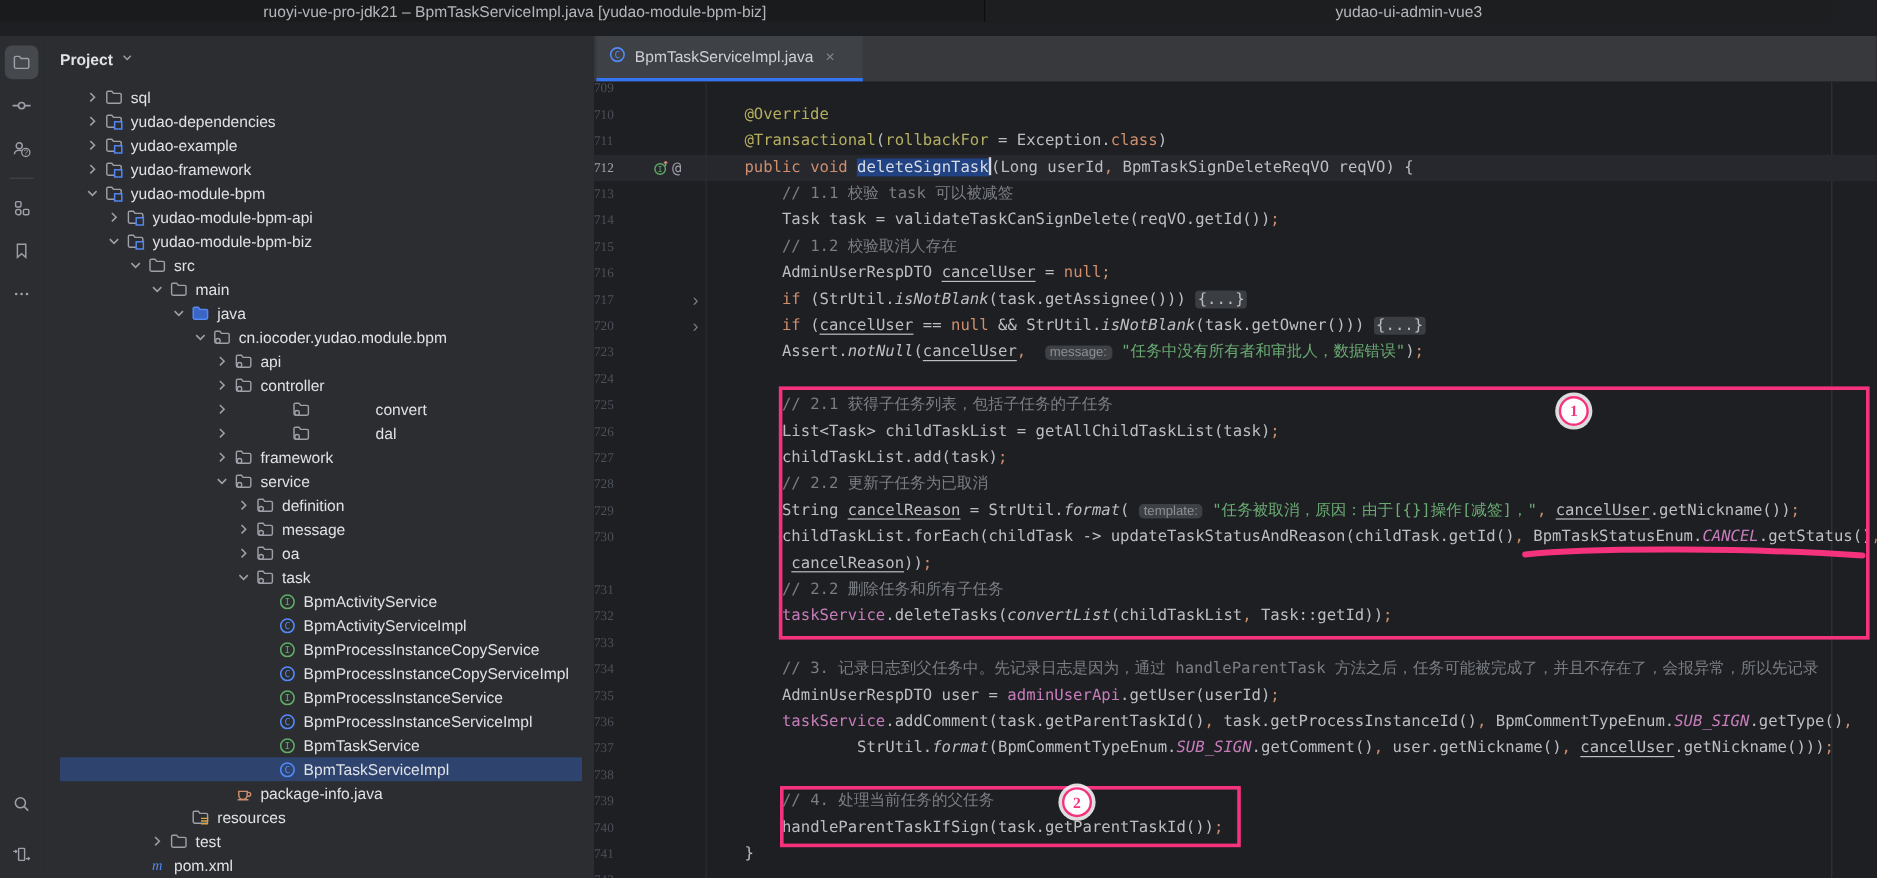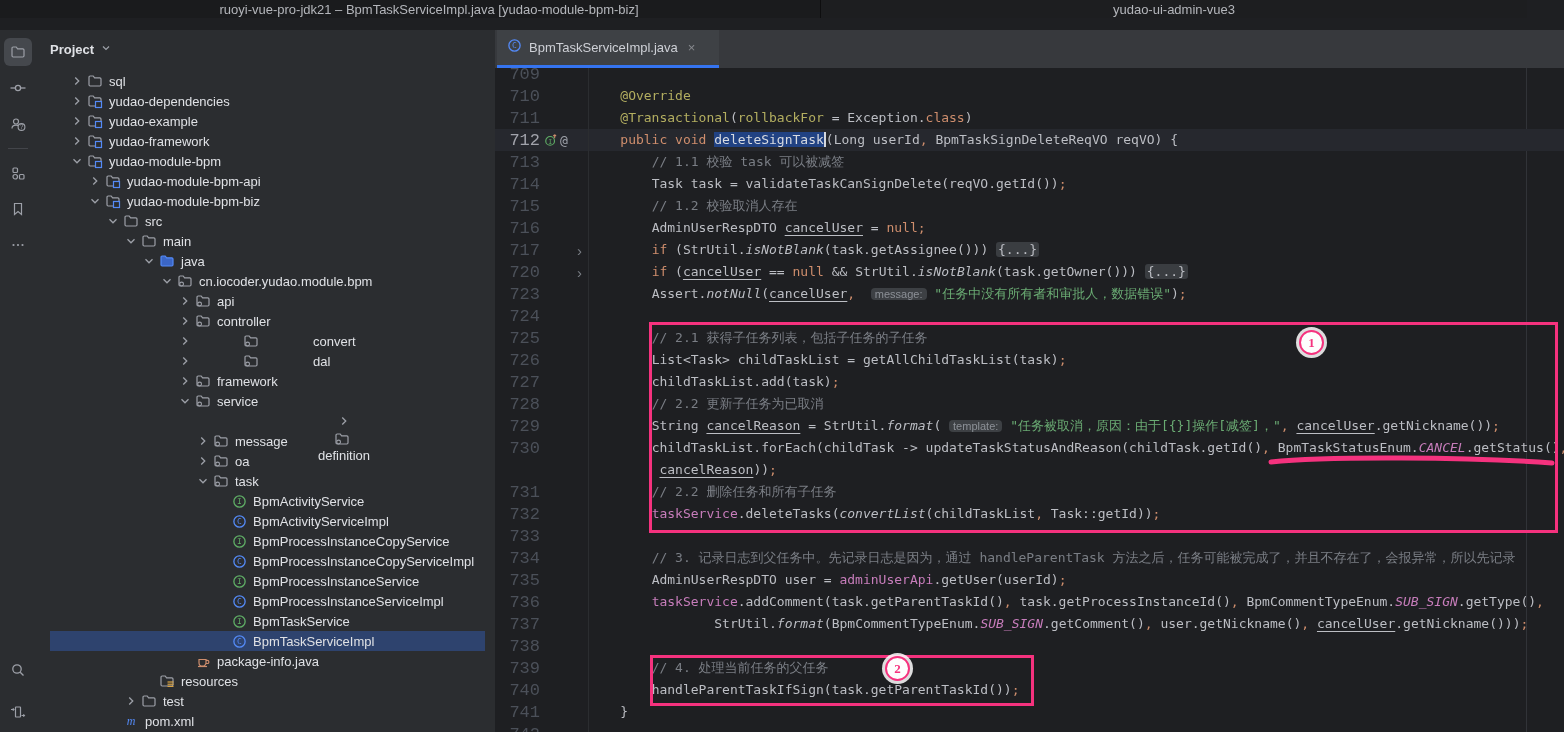--- a/index.html
+++ b/index.html
@@ -33,21 +33,21 @@
   .tab{position:absolute;left:2px;top:0;height:35px;width:222px;background:#3E4145;display:flex;align-items:center;padding:0 10px;box-sizing:border-box;}
   .tab-underline{position:absolute;left:2px;top:35px;width:222px;height:3px;background:#3574F0;}
   .tab-label{color:#CED0D6;font-size:13px;margin-left:7px;}
   .tab-close{color:#87898E;font-size:13px;margin-left:10px;}
   .code-pane{position:absolute;left:495px;top:68px;width:1069px;height:664px;background:#1E1F22;overflow:hidden;}
   .margin-guide{position:absolute;left:1031px;top:0;bottom:0;width:1px;background:#313338;}
   .code-lines{position:absolute;left:0;top:-5px;right:0;}
   .code-row{height:22px;display:flex;align-items:center;position:relative;}
   .code-row.caret-line{background:#26282E;}
   .gutter{flex:0 0 94px;height:22px;display:flex;align-items:center;box-sizing:border-box;border-right:1px solid #2B2D30;position:relative;}
-  .lnum{width:45px;text-align:right;color:#4B5059;font-family:Liberation Mono, monospace;font-size:17px;}
+  .lnum{width:45px;color:#4B5059;font-family:Liberation Serif, serif;font-size:11px;}
   .caret-line .lnum{color:#A1A3AB;}
   .g-icons{position:absolute;left:49px;top:0;height:22px;display:flex;align-items:center;}
   .g-at{color:#9DA0A8;font-size:13px;font-family:"DejaVu Sans Mono",monospace;margin-left:2px;}
   .fold-arrow{position:absolute;right:6px;color:#7A7E85;font-size:15px;line-height:1;}
   .code-text{white-space:pre;font-family:"DejaVu Sans Mono",monospace;font-size:13px;line-height:22px;}
   .tk-d{color:#BCBEC4}.tk-k{color:#CF8E6D}.tk-a{color:#B3AE60}.tk-c{color:#7A7E85}
   .tk-s{color:#6AAB73}.tk-f{color:#C77DBB}.tk-sf{color:#C77DBB;font-style:italic}
   .tk-sm{color:#BCBEC4;font-style:italic}
   .tk-u{color:#BCBEC4;text-decoration:underline;text-underline-offset:3px;text-decoration-thickness:1px;}
   .tk-o{color:#CF8E6D}
@@ -366,21 +366,21 @@
           </svg>
         </span>
         <span class="t-ico">
           <svg width="16" height="16" viewBox="0 0 16 16">
             <path d="M2 4.2c0-.7.5-1.2 1.2-1.2h3l1.4 1.8h5.2c.7 0 1.2.5 1.2 1.2v5.8c0 .7-.5 1.2-1.2 1.2H3.2c-.7 0-1.2-.5-1.2-1.2z" fill="none" stroke="#9DA0A8" stroke-width="1.2"></path>
             <circle cx="4.6" cy="11" r="1.9" fill="#2B2D30" stroke="#9DA0A8" stroke-width="1.1"></circle>
           </svg>
         </span>
         <span>service</span>
       </div>
-      <div class="tree-row" style="padding-left: 157px; flex-direction: column;">
+      <div class="tree-row" style="padding-left: 157px;">
         <span class="t-chev">
           <svg width="14" height="14" viewBox="0 0 16 16">
             <polyline points="6,4 10,8 6,12" fill="none" stroke="#9DA0A8" stroke-width="1.5"></polyline>
           </svg>
         </span>
         <span class="t-ico">
           <svg width="16" height="16" viewBox="0 0 16 16">
             <path d="M2 4.2c0-.7.5-1.2 1.2-1.2h3l1.4 1.8h5.2c.7 0 1.2.5 1.2 1.2v5.8c0 .7-.5 1.2-1.2 1.2H3.2c-.7 0-1.2-.5-1.2-1.2z" fill="none" stroke="#9DA0A8" stroke-width="1.2"></path>
             <circle cx="4.6" cy="11" r="1.9" fill="#2B2D30" stroke="#9DA0A8" stroke-width="1.1"></circle>
           </svg>

